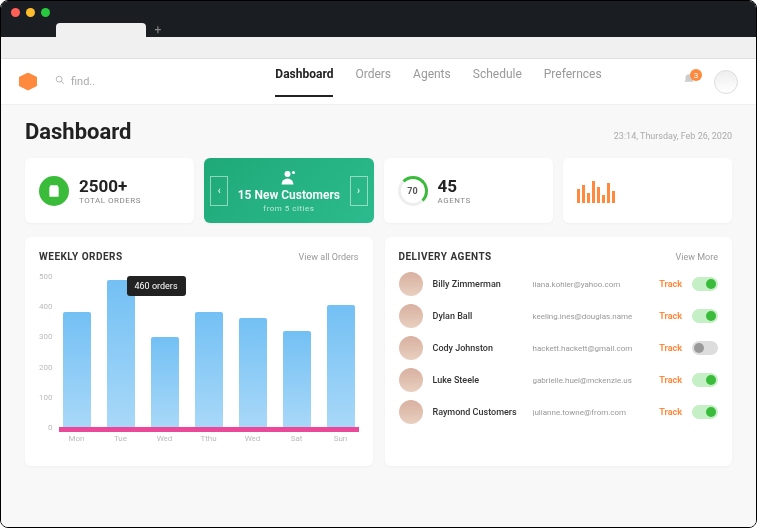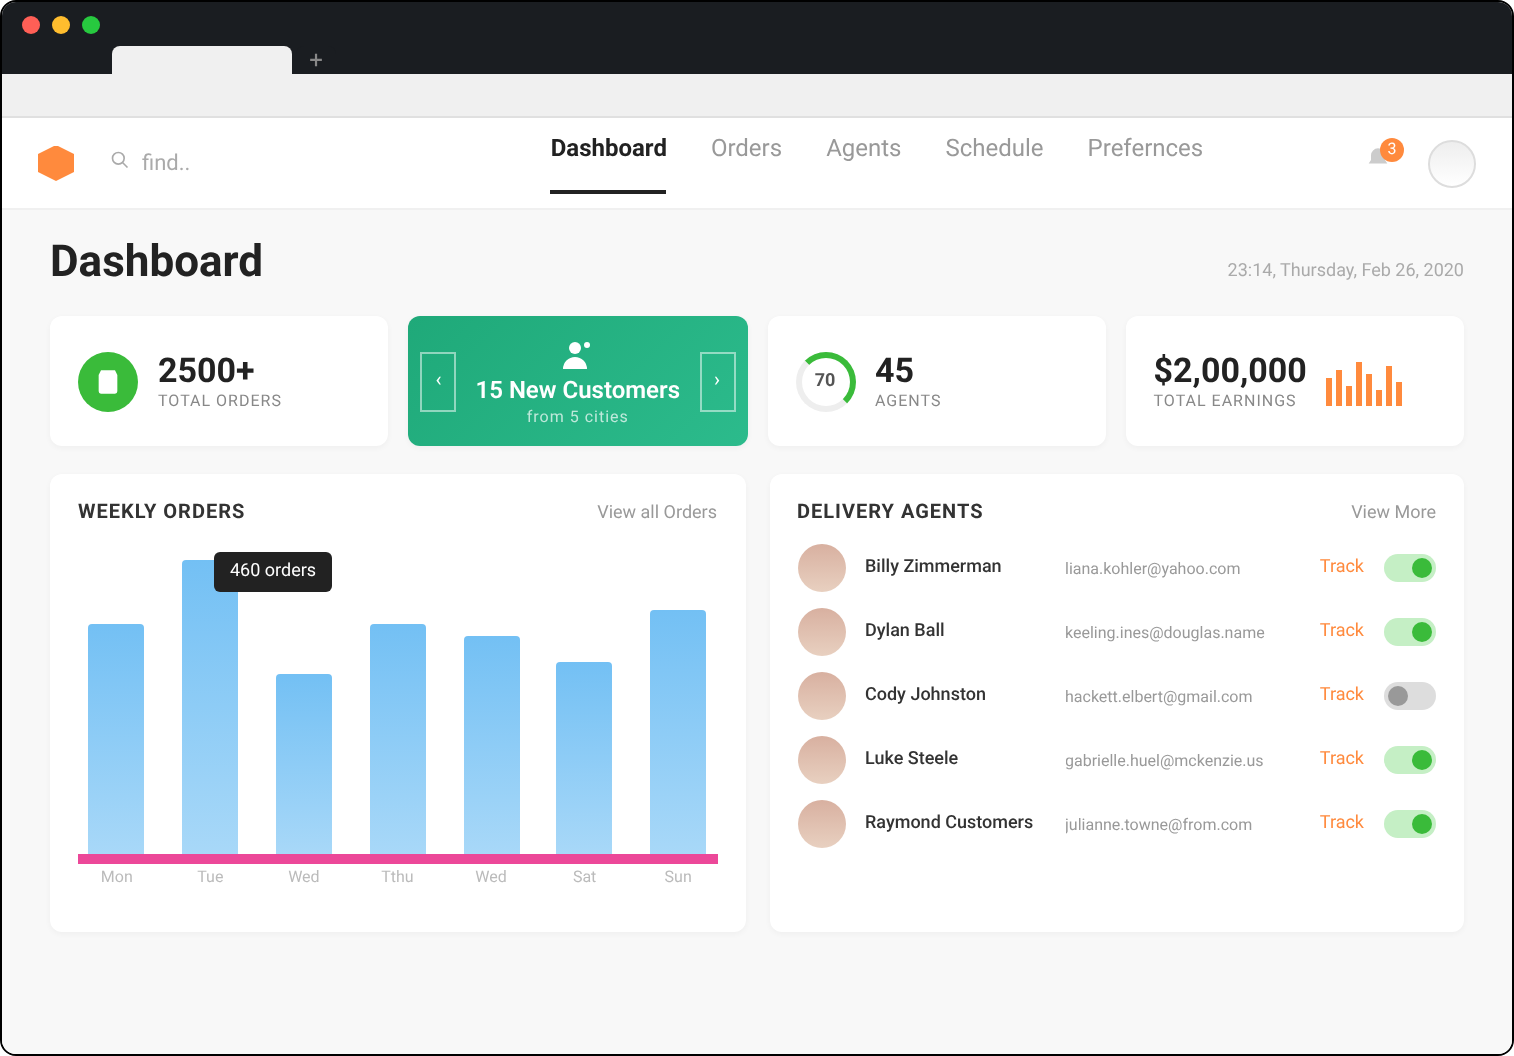--- a/index.html
+++ b/index.html
@@ -51,21 +51,21 @@
 .barwrap{flex:1;display:flex;flex-direction:column;align-items:center;gap:4px}
 .bar{width:100%;max-width:28px;background:linear-gradient(#73c0f4,#a8d8f8);border-radius:2px 2px 0 0}
 .xlbl{font-size:8px;color:#bbb;position:absolute;bottom:-16px}
 .tooltip{position:absolute;top:4px;left:68px;background:#222;color:#fff;font-size:9px;padding:5px 8px;border-radius:3px;white-space:nowrap}
 .tooltip:after{content:'';position:absolute;bottom:-4px;left:50%;transform:translateX(-50%);border:4px solid transparent;border-top-color:#222}
 .agents{display:flex;flex-direction:column;gap:8px}
 .agent{display:flex;align-items:center;gap:10px;font-size:9px}
 .agent .av{width:24px;height:24px;border-radius:50%;background:linear-gradient(#d8b0a0,#e8d0c0);flex-shrink:0}
 .agent .nm{width:90px;color:#333;font-weight:500}
 .agent .em{flex:1;color:#999;font-size:8px;overflow:hidden;text-overflow:ellipsis}
-.agent .tr{color:#ff8a3d;font-weight:400;cursor:pointer}
+.agent .tr{color:#ff8a3d;font-weight:700;cursor:pointer}
 .toggle{width:26px;height:14px;border-radius:7px;position:relative;cursor:pointer;flex-shrink:0}
 .toggle.on{background:#c5efc5}
 .toggle.off{background:#ddd}
 .toggle .knob{width:10px;height:10px;border-radius:50%;position:absolute;top:2px}
 .toggle.on .knob{right:2px;background:#3abb3a}
 .toggle.off .knob{left:2px;background:#999}
 </style>
 </head>
 <body>
 
@@ -142,44 +142,48 @@
 
         <div class="card">
           <div class="ring">70</div>
           <div>
             <div class="big">45</div>
             <div class="sub">AGENTS</div>
           </div>
         </div>
 
         <div class="card">
-          <div>
-            <div class="big">$2,00,000</div>
-            <div class="sub">TOTAL EARNINGS</div>
-          </div>
           <div class="spark" id="spark">
               <div style="height: 14px;"></div>
               <div style="height: 18px;"></div>
               <div style="height: 10px;"></div>
               <div style="height: 22px;"></div>
               <div style="height: 16px;"></div>
               <div style="height: 8px;"></div>
               <div style="height: 20px;"></div>
               <div style="height: 12px;"></div>
             </div>
         </div>
       </div>
 
       <div class="panels">
         <div class="panel">
           <div class="phdr">
             <div class="ttl">WEEKLY ORDERS</div>
             <div class="lnk">View all Orders</div>
           </div>
           <div class="chart">
+            <div class="yaxis" id="yaxis">
+                <div>500</div>
+                <div>400</div>
+                <div>300</div>
+                <div>200</div>
+                <div>100</div>
+                <div>0</div>
+              </div>
             <div class="bars" id="bars">
               <div class="tooltip">460 orders</div>
             <div class="barwrap">
                   <div class="bar" style="height: 115.2px;"></div>
                   <div class="xlbl">Mon</div>
                 </div>
                 <div class="barwrap">
                   <div class="bar" style="height: 147.2px;"></div>
                   <div class="xlbl">Tue</div>
                 </div>
@@ -227,21 +231,21 @@
                 <div class="nm">Dylan Ball</div>
                 <div class="em">keeling.ines@douglas.name</div>
                 <div class="tr">Track</div>
                 <div class="toggle on">
                   <div class="knob"></div>
                 </div>
               </div>
               <div class="agent">
                 <div class="av"></div>
                 <div class="nm">Cody Johnston</div>
-                <div class="em">hackett.elbert@gmail.com</div>
+                <div class="em">hackett.hackett@gmail.com</div>
                 <div class="tr">Track</div>
                 <div class="toggle off">
                   <div class="knob"></div>
                 </div>
               </div>
               <div class="agent">
                 <div class="av"></div>
                 <div class="nm">Luke Steele</div>
                 <div class="em">gabrielle.huel@mckenzie.us</div>
                 <div class="tr">Track</div>

